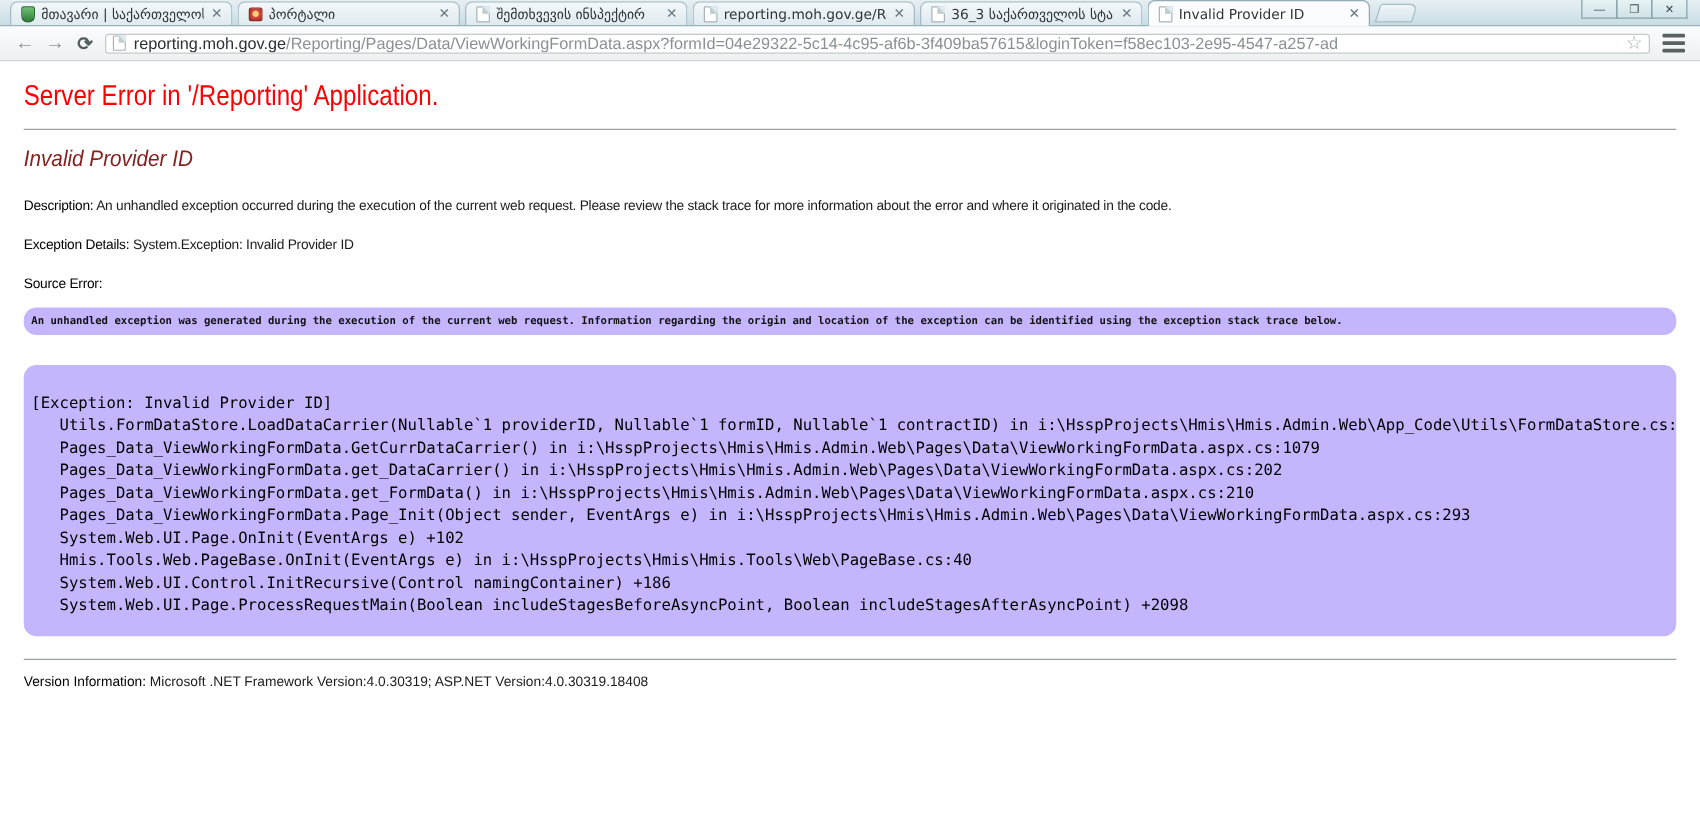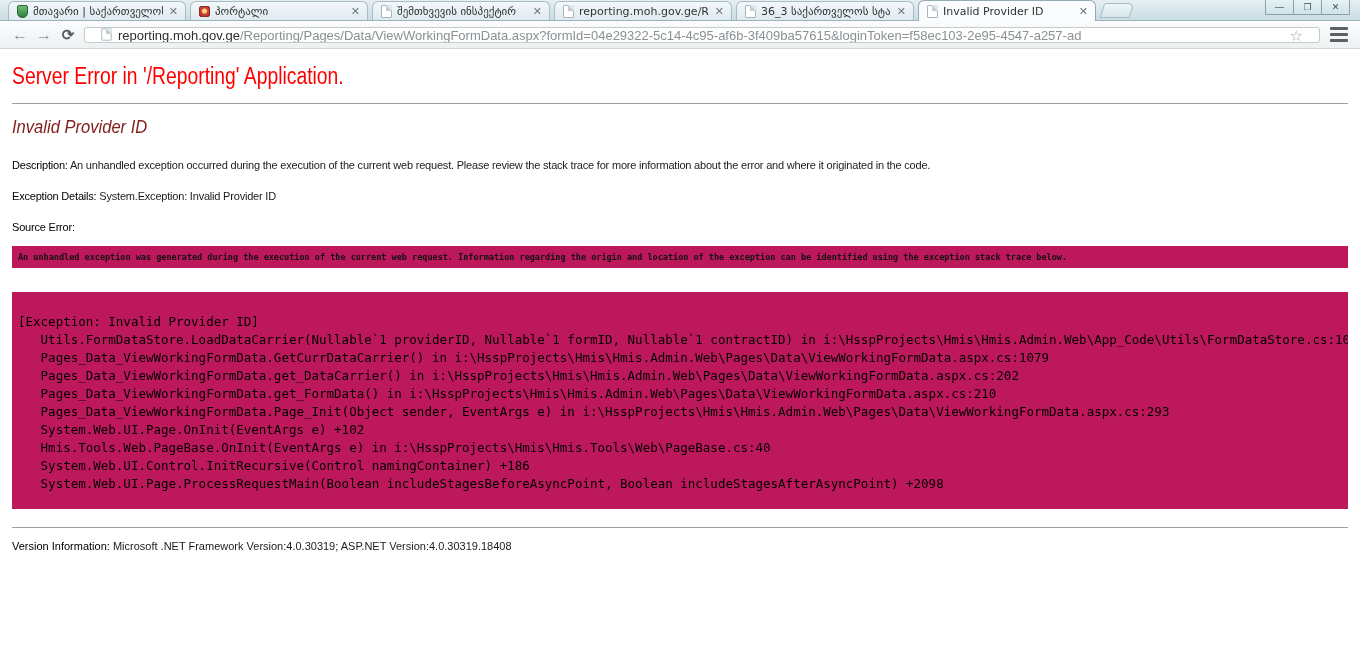--- a/index.html
+++ b/index.html
@@ -49,44 +49,44 @@
              font-size:9px; color:#3c4a50; cursor:pointer; }
   .win-btn span { line-height:9px; }
 
   .toolbar { display:flex; align-items:center; height:28px; padding:0 8px;
              background:linear-gradient(180deg,#fbfcfd,#edf1f2);
              border-bottom:1px solid #cdd6d9; }
   .nav-btn { width:24px; height:24px; display:flex; align-items:center;
              justify-content:center; font-size:16px; color:#8d979b;
              cursor:pointer; border-radius:3px; }
   .nav-btn.reload { color:#555c60; font-size:15px; font-weight:bold; }
-  .omnibox { flex:1; display:flex; align-items:flex-start; gap:6px; height:16px;
-             margin:0 6px 0 4px; padding:0 16px; background:#fff;
+  .omnibox { flex:1; display:flex; align-items:center; gap:6px; height:16px;
+             margin:0 6px 0 4px; padding:0 5px; background:#fff;
              border:1px solid #c3cacc; border-radius:3px; overflow:hidden; }
   .omnibox .favicon-page { transform:scale(.95); }
   .url-text { flex:1; font-size:13px; white-space:nowrap; overflow:hidden; }
   .url-host { color:#2b2f31; }
   .url-path { color:#8a9093; }
   .star-btn { flex:0 0 auto; font-size:15px; color:#a3abae; cursor:pointer; line-height:15px; }
   .menu-btn { width:26px; height:24px; display:flex; flex-direction:column;
               justify-content:center; gap:3px; padding:0 4px; cursor:pointer; }
   .menu-btn i { display:block; height:3px; background:#5a6165; border-radius:1px; }
 
   
-  .content { background:#fff; padding:0 12px; }
+  .content { background:#fff; padding:0 19px; }
   .err-h1 { margin-top:14px; font-size:23px; font-weight:normal; color:#f00;
             transform:scaleX(.84); transform-origin:left; white-space:nowrap; }
   .rule { border:none; border-top:1px solid #9aa0a3; margin-top:13px; }
   .err-h2 { margin-top:13px; font-size:18px; font-weight:normal; font-style:italic;
             color:#85201e; transform:scaleX(.92); transform-origin:left; }
   .meta-line { margin-top:21px; font-size:11px; color:#000; letter-spacing:-.2px; }
   .meta-line + .meta-line { margin-top:19px; }
   .meta-label { font-weight:normal; }
   .meta-text { color:#1c1c1c; }
-  .yellow-box { background:#be185d; margin:13px 0 0 0; }
+  .yellow-box { background:#c4b5fd; margin:13px 0 0 0;border-radius:10px; }
   .src-box { padding:6px 6px; font-family:"DejaVu Sans Mono", monospace;
              font-size:8.5px; font-weight:bold; color:#111; white-space:nowrap;
              overflow:hidden; }
   .stack-box { margin-top:24px; }
   .stack-pre { font-family:"DejaVu Sans Mono", monospace; font-size:12.5px;
                line-height:18px; color:#000; white-space:pre; overflow:hidden;
                padding:21px 0 16px 6px; }
   .version-line { margin-top:12px; font-size:11px; }
 </style>
 </head>

